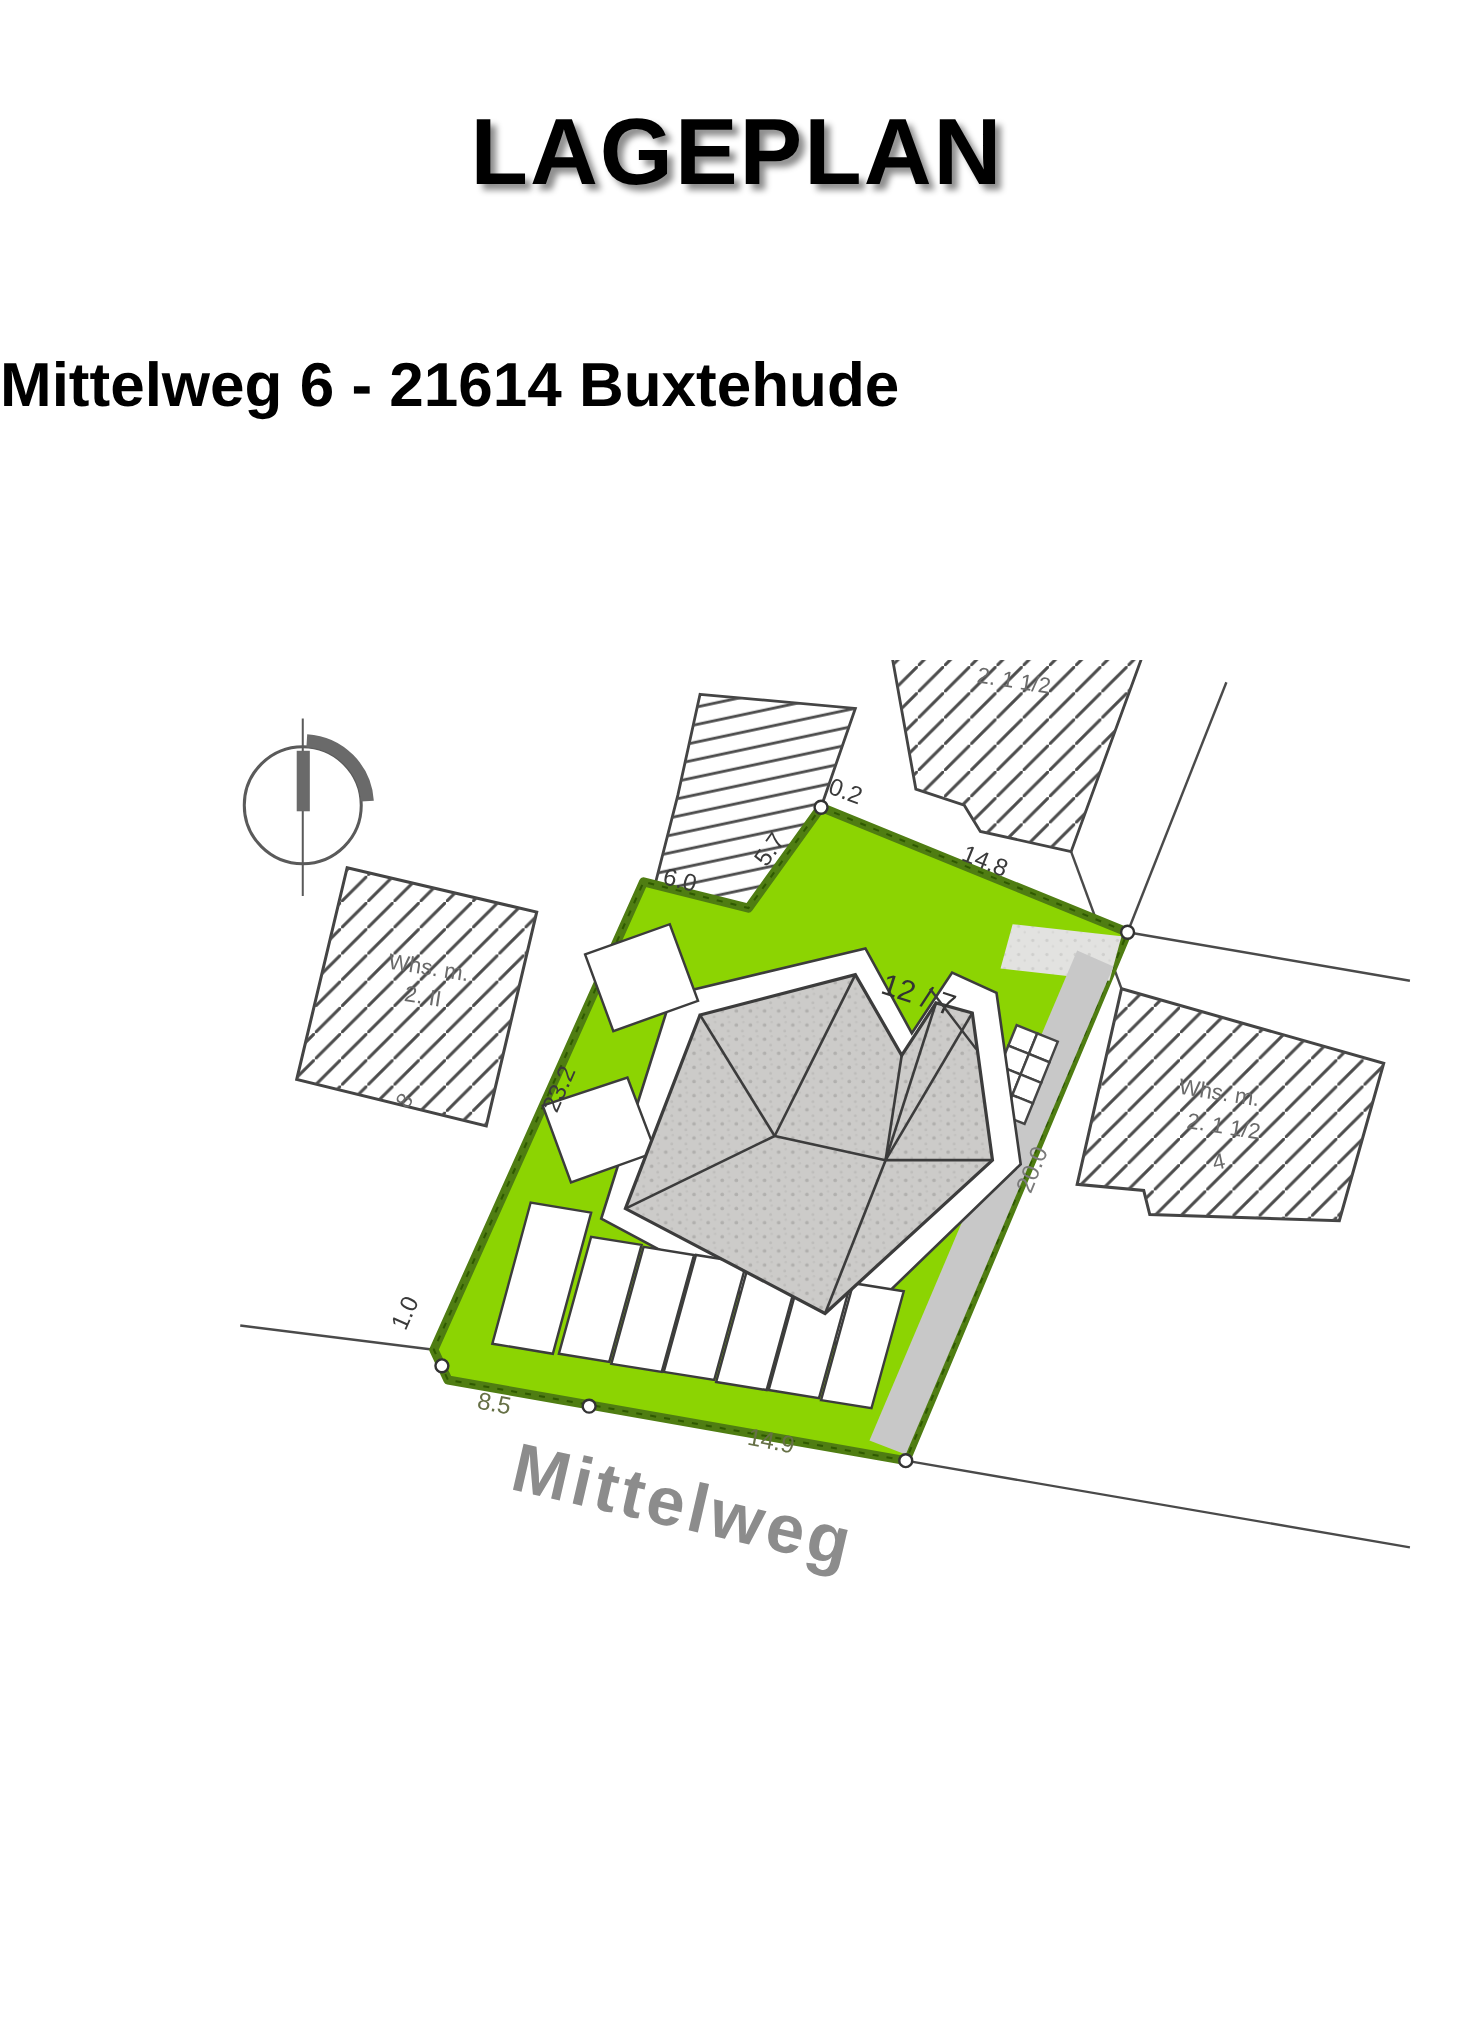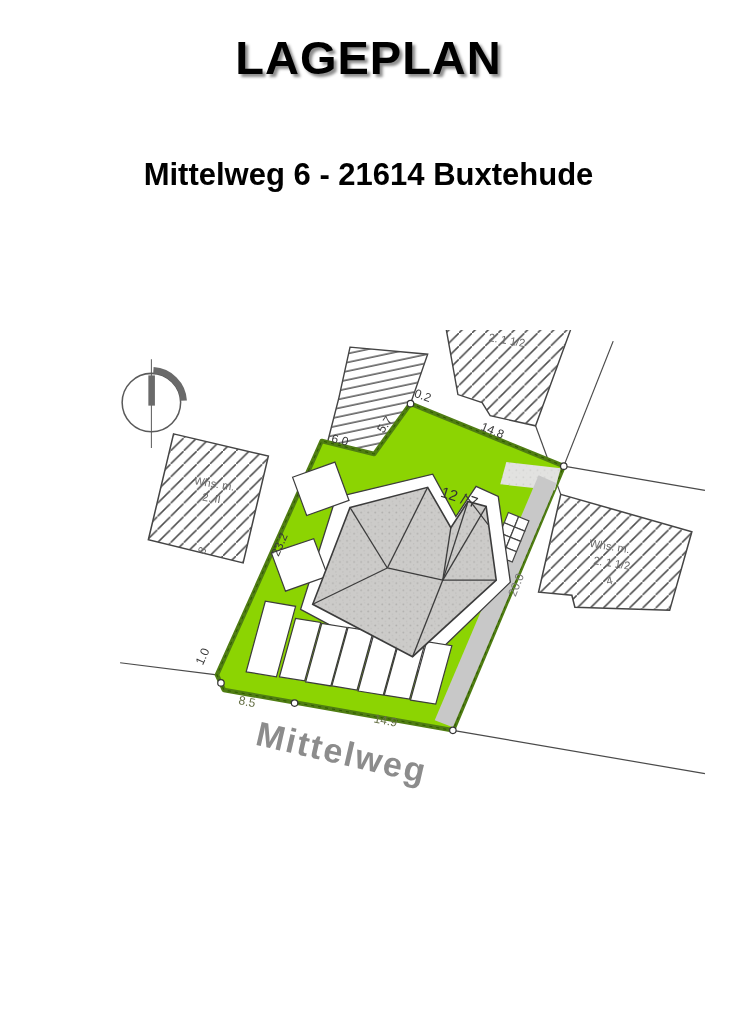--- a/index.html
+++ b/index.html
@@ -5,32 +5,32 @@
   html,body{margin:0;padding:0;background:#ffffff;}
   .page{
     position:relative;
     width:737px;height:1014px;
     background:#ffffff;
     font-family:"Liberation Sans", sans-serif;
     overflow:hidden;
   }
   .title{
     margin:0;
-    padding-top:30px;
+    padding-top:48px;
     text-align:center;
     font-size:47px;
     font-weight:800;
     letter-spacing:1px;
     color:#000;
     text-shadow:3px 3px 3px rgba(0,0,0,0.45);
   }
   .subtitle{
     margin:0;
     padding-top:72px;
-    text-align:center;
+    text-align:left;
     font-size:31px;
     font-weight:700;
     color:#000;
   }
   .plan-wrap{
     position:absolute;
     left:105px;top:330px;
     width:605px;height:480px;
   }
   svg text{font-family:"Liberation Sans", sans-serif;}

